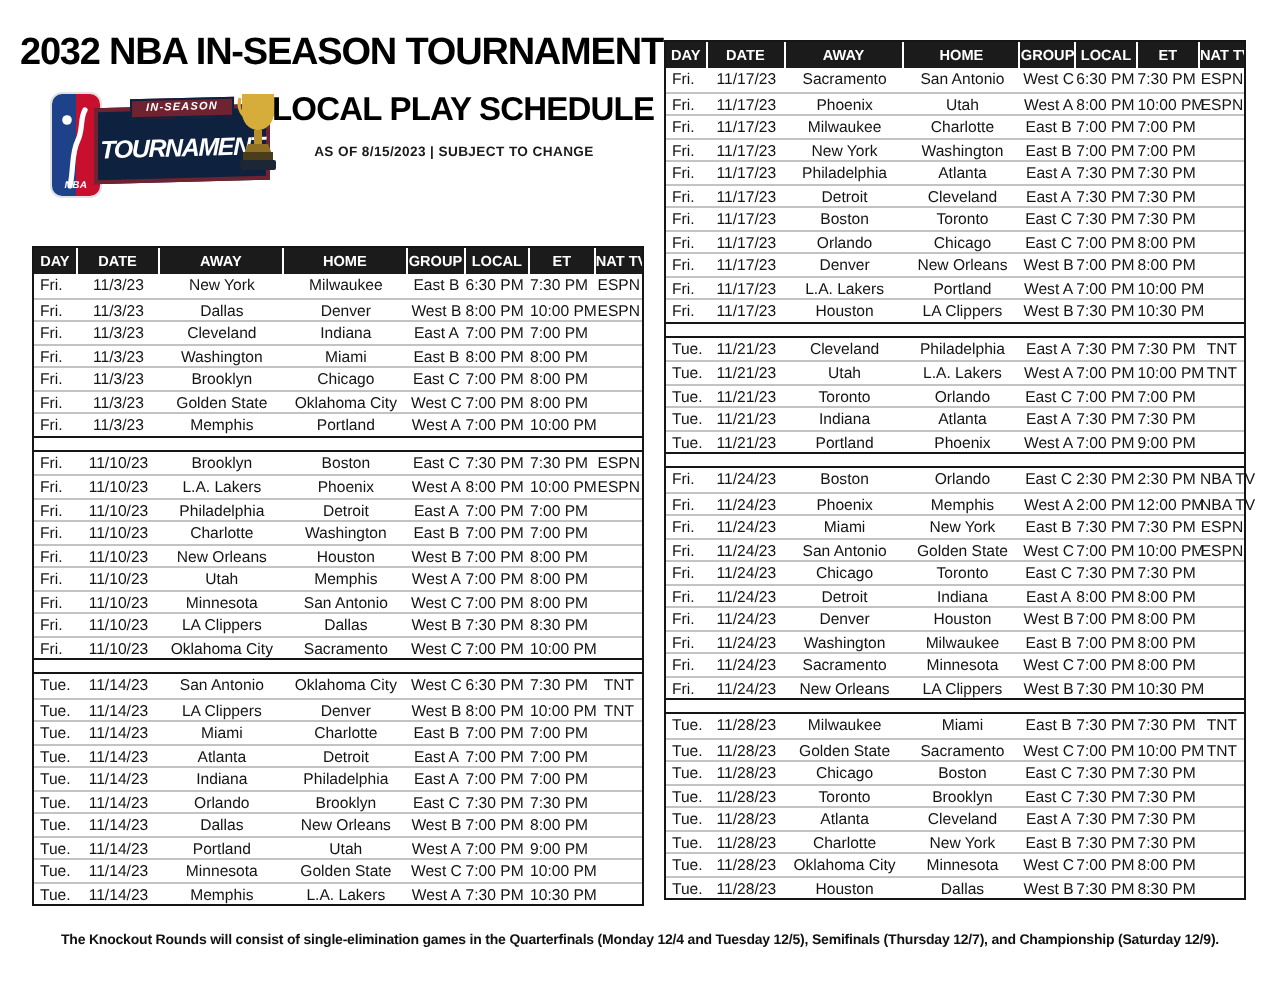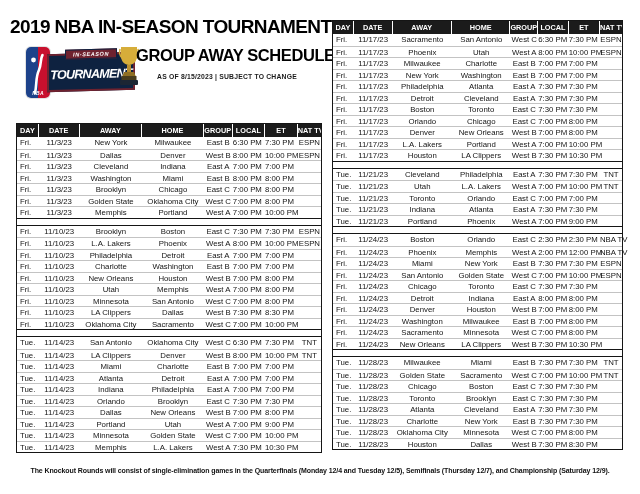--- a/index.html
+++ b/index.html
@@ -74,21 +74,21 @@
   .footer{
     position:absolute;left:14px;top:467px;width:612px;text-align:center;
     font-size:7px;font-weight:bold;letter-spacing:-0.1px;white-space:nowrap;color:#111;
   }
 </style>
 </head>
 <body>
 
 <div>
 
-  <div class="title">2019 NBA IN-SEASON TOURNAMENT</div>
+  <div class="title">2032 NBA IN-SEASON TOURNAMENT</div>
 
   <div class="logo">
     <div class="nba-badge">
       <div class="nba-blue"></div>
       <div class="nba-red"></div>
       <svg class="nba-player" width="24" height="51" viewBox="0 0 24 51">
         <path d="M9 46 C11 37 9.5 30 13 23 C15.5 18 14 12 16.5 8" stroke="#ffffff" stroke-width="2.6" fill="none" stroke-linecap="round"></path>
         <circle cx="7.5" cy="13" r="2.4" fill="#ffffff"></circle>
       </svg>
       <div class="nba-word">NBA</div>
@@ -101,21 +101,21 @@
       <path d="M3 2 h16 v9 c0 5.2 -3.6 9 -8 9 s-8 -3.8 -8 -9 z" fill="#d6ad3a"></path>
       <path d="M2 4 c-1.6 6 1.6 9.4 4.6 10.4" stroke="#d6ad3a" stroke-width="1.6" fill="none"></path>
       <path d="M20 4 c1.6 6 -1.6 9.4 -4.6 10.4" stroke="#d6ad3a" stroke-width="1.6" fill="none"></path>
       <rect x="9" y="20" width="4" height="7" fill="#b98f2e"></rect>
       <path d="M6 27 h10 l1.6 4 h-13.2 z" fill="#8f6f23"></path>
       <rect x="3.5" y="31" width="15" height="4" fill="#4a3d1c"></rect>
       <rect x="2" y="35" width="18" height="5" rx="1" fill="#1c2634"></rect>
     </svg>
   </div>
 
-  <div class="subtitle">GROUP AWAY SCHEDULE</div>
+  <div class="subtitle">LOCAL PLAY SCHEDULE</div>
   <div class="note">AS OF 8/15/2023  |  SUBJECT TO CHANGE</div>
 
   <div class="table table-left">
       <div class="thead">
         <div class="th" style="width: 7.2%;">DAY</div>
         <div class="th" style="width: 13.4%;">DATE</div>
         <div class="th" style="width: 20.6%;">AWAY</div>
         <div class="th" style="width: 20.2%;">HOME</div>
         <div class="th" style="width: 9.6%;">GROUP</div>
         <div class="th" style="width: 10.6%;">LOCAL</div>

